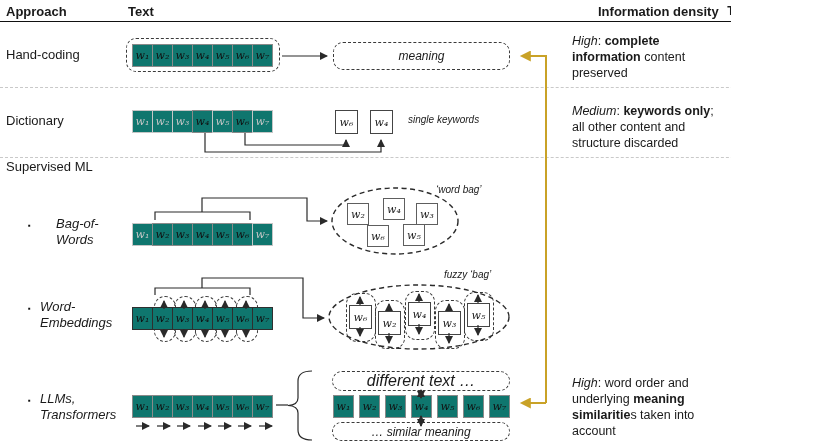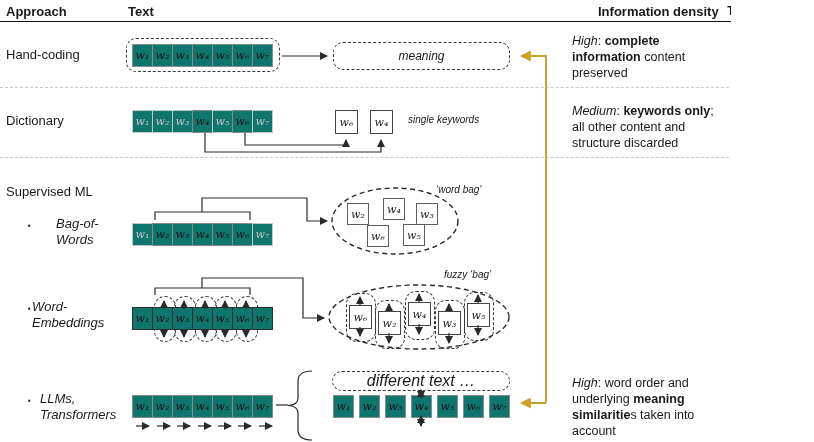--- a/index.html
+++ b/index.html
@@ -68,21 +68,21 @@
       <span class="wcell dim">w₅</span>
       <span class="wcell">w₆</span>
       <span class="wcell dim">w₇</span>
     </div>
   <div class="xcell" style="left:335px;top:110px;">w₆</div>
   <div class="xcell" style="left:370px;top:110px;">w₄</div>
   <div class="replabel" style="left:408px;top:114px;">single keywords</div>
   <div class="density" style="top:103px;"><i>Medium</i><span>: </span><b>keywords only</b><span>; all other content and structure discarded</span></div>
   <div class="training" style="top:115px;">-</div>
 
-  <div class="rowlabel" style="left:6px;top:184px;">Supervised ML</div>
+  <div class="rowlabel" style="left:6px;top:159px;">Supervised ML</div>
 
   <div class="bullet-sq" style="left:28px;top:221px;">▪</div>
   <div class="bullet-item" style="left:56px;top:216px;">
     <div>Bag-of-</div>
     <div>Words</div>
   </div>
   <div class="cellrow" style="left:133px;top:223px;">
       <span class="wcell dim">w₁</span>
       <span class="wcell">w₂</span>
       <span class="wcell">w₃</span>
@@ -93,21 +93,21 @@
     </div>
   <div class="scell" style="left:347px;top:203px;">w₂</div>
   <div class="scell" style="left:383px;top:198px;">w₄</div>
   <div class="scell" style="left:416px;top:203px;">w₃</div>
   <div class="scell" style="left:367px;top:225px;">w₆</div>
   <div class="scell" style="left:403px;top:224px;">w₅</div>
   <div class="replabel" style="left:436px;top:184px;">‘word bag’</div>
   <div class="training" style="top:209px;">High</div>
 
   <div class="bullet-sq" style="left:28px;top:304px;">▪</div>
-  <div class="bullet-item" style="left:32px;top:299px;">
+  <div class="bullet-item" style="left:40px;top:299px;">
     <div>Word-</div>
     <div>Embeddings</div>
   </div>
   <div class="capsule" style="left:154px;top:296px;width:20px;height:44px;"></div>
   <div class="capsule" style="left:174px;top:296px;width:20px;height:44px;"></div>
   <div class="capsule" style="left:195px;top:296px;width:20px;height:44px;"></div>
   <div class="capsule" style="left:215px;top:296px;width:20px;height:44px;"></div>
   <div class="capsule" style="left:236px;top:296px;width:20px;height:44px;"></div>
   <div class="cellrow dark" style="left:133px;top:307px;">
       <span class="wcell">w₁</span>
@@ -148,20 +148,21 @@
   <div class="dashedbox centertext" style="left:332px;top:371px;width:178px;height:20px;font-size:16px;">different text …</div>
   <div class="cellrow gapped" style="left:333px;top:395px;">
       <span class="wcell">w₁</span>
       <span class="wcell">w₂</span>
       <span class="wcell">w₃</span>
       <span class="wcell">w₄</span>
       <span class="wcell">w₅</span>
       <span class="wcell">w₆</span>
       <span class="wcell">w₇</span>
     </div>
+  <div class="dashedbox centertext" style="left:332px;top:422px;width:178px;height:19px;font-size:12px;">… similar meaning</div>
   <div class="density" style="top:375px;"><i>High</i><span>: word order and underlying </span><b>meaning similaritie</b><span>s taken into account</span></div>
   <div class="training" style="top:392px;">Low</div>
 
   <svg class="overlay" width="814" height="442" viewBox="0 0 814 442">
     <defs>
       <marker id="ab" viewBox="0 0 8 8" refX="7" refY="4" markerWidth="8" markerHeight="8" orient="auto" markerUnits="userSpaceOnUse">
         <path d="M0,0 L8,4 L0,8 z" fill="#2a2a2a"></path>
       </marker>
       <marker id="ag" viewBox="0 0 10 10" refX="8" refY="5" markerWidth="12" markerHeight="11" orient="auto" markerUnits="userSpaceOnUse">
         <path d="M0,0 L10,5 L0,10 z" fill="#C9A227"></path>

